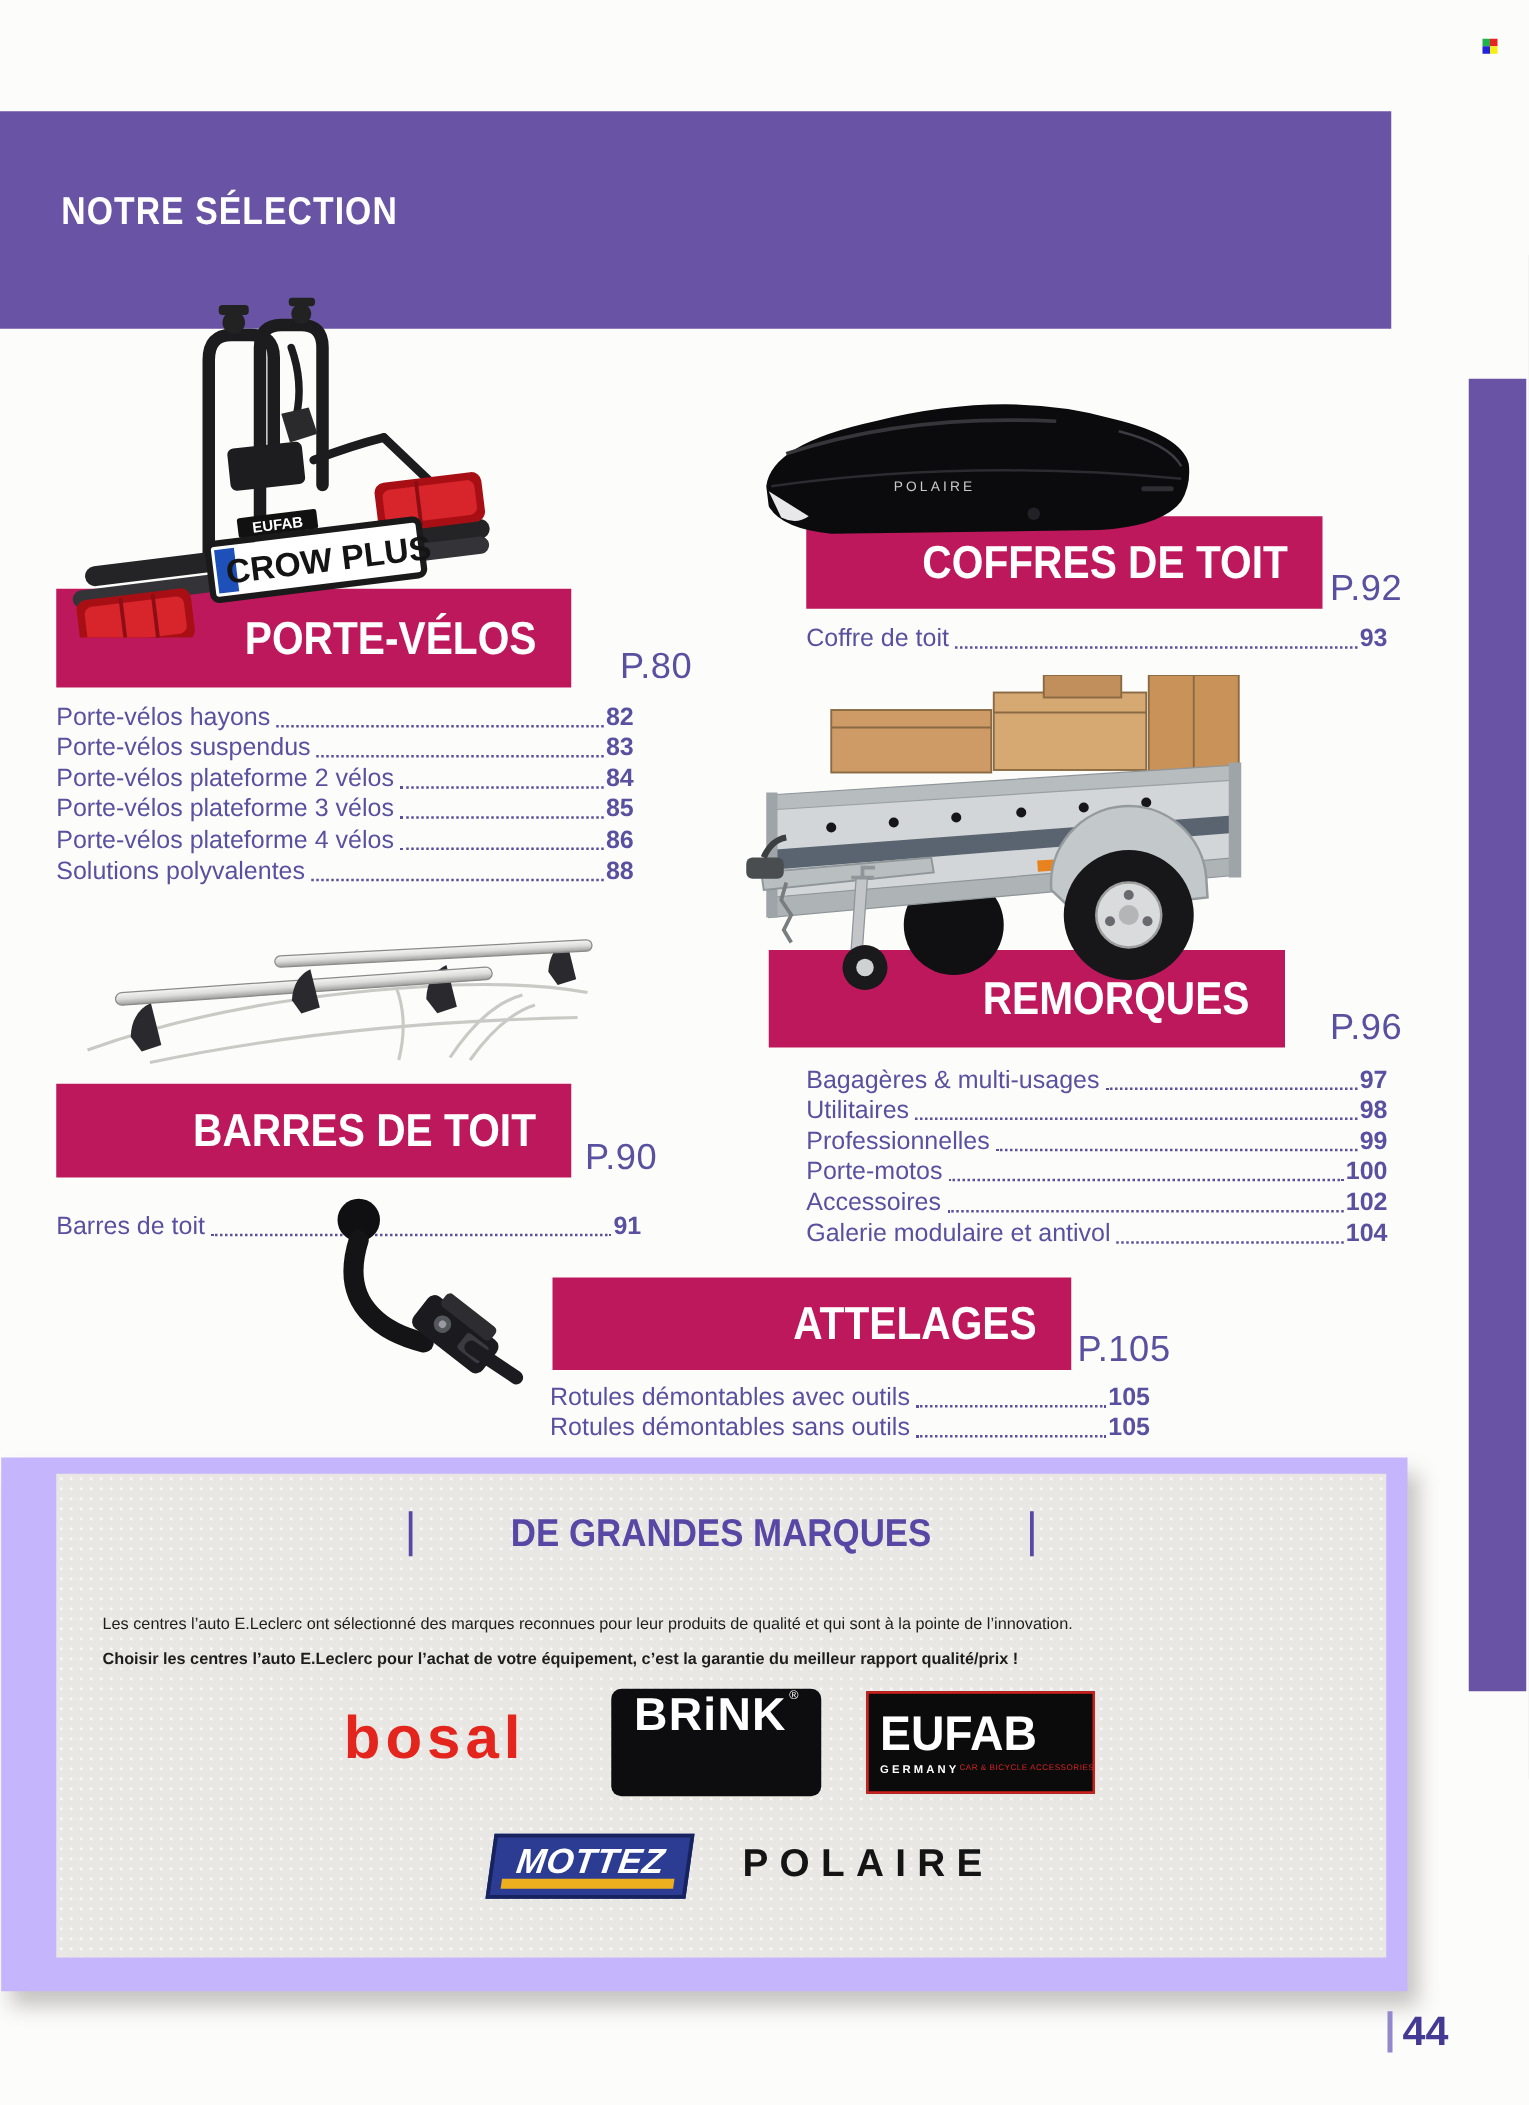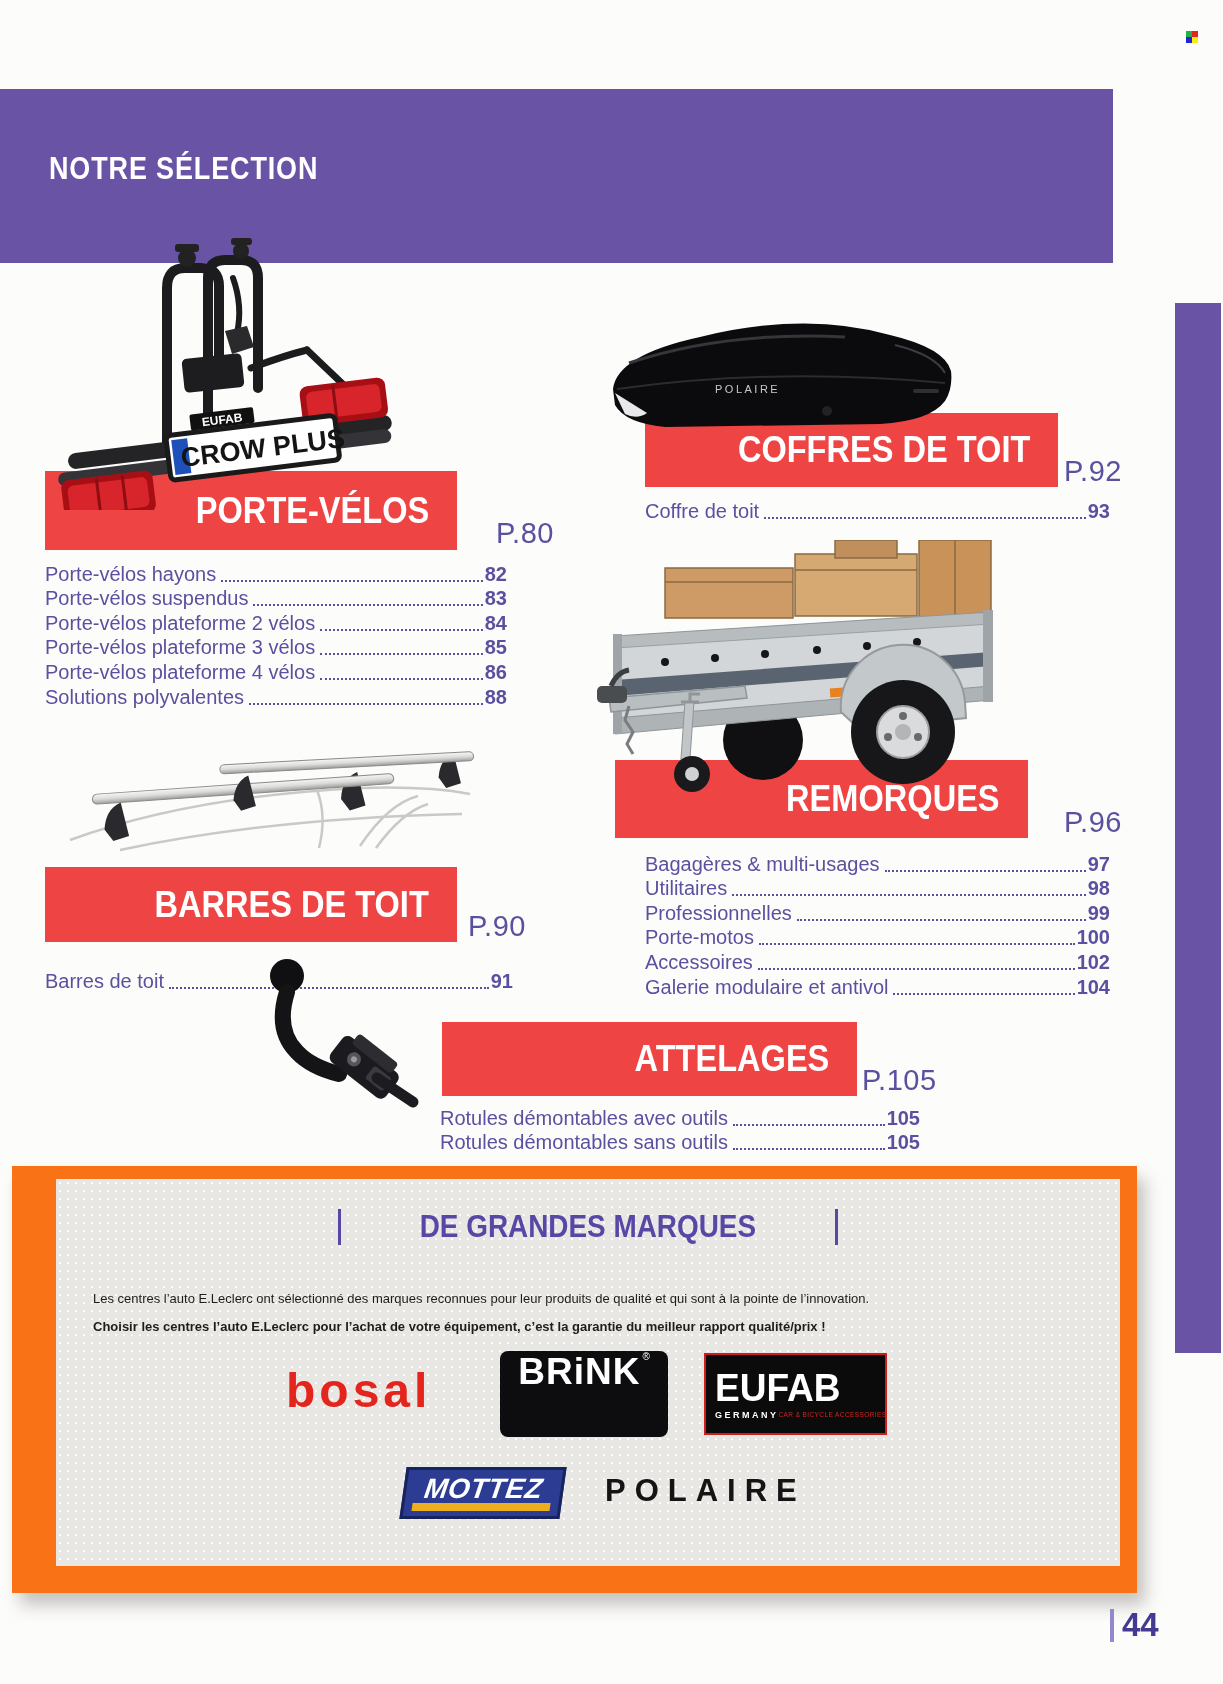--- a/index.html
+++ b/index.html
@@ -16,21 +16,21 @@
 
   
   .hero { position:absolute; left:0; top:89px; width:1113px; height:174px; background:#6953A4; z-index:1; }
   .hero h1 { color:#fff; font-size:31px; font-weight:bold; letter-spacing:1px;
     margin:62px 0 0 49px; transform:scaleX(.87); transform-origin:left center; white-space:nowrap; }
 
   
   .right-bar { position:absolute; left:1175px; top:303px; width:46px; height:1050px; background:#6953A4; z-index:0; }
 
   
-  .sec-banner { position:absolute; background:#ef4444; display:flex; align-items:center;
+  .sec-banner { position:absolute; background:#be185d; display:flex; align-items:center;
     justify-content:flex-end; padding-right:28px; z-index:2; }
   .sec-banner .t { color:#fff; font-weight:bold; font-size:37px; white-space:nowrap;
     transform:scaleX(.88); transform-origin:right center; }
   .b-porte    { left:45px;  top:471px; width:412px; height:79px; }
   .b-coffres  { left:645px; top:413px; width:413px; height:74px; }
   .b-remorques{ left:615px; top:760px; width:413px; height:78px; }
   .b-barres   { left:45px;  top:867px; width:412px; height:75px; }
   .b-attelages{ left:442px; top:1022px; width:415px; height:74px; }
 
   .pref { position:absolute; color:#5A50A0; font-size:29px; letter-spacing:.5px; z-index:2; white-space:nowrap; }
@@ -54,22 +54,22 @@
 
   
   .ill { position:absolute; z-index:3; }
   .ill-bike    { left:55px;  top:238px; width:350px; height:272px; }
   .ill-roofbox { left:595px; top:293px; width:380px; height:150px; }
   .ill-trailer { left:595px; top:540px; width:430px; height:262px; }
   .ill-bars    { left:62px;  top:728px; width:415px; height:125px; }
   .ill-hitch   { left:225px; top:948px; width:215px; height:162px; }
 
   
-  .brands-card { position:absolute; left:12px; top:1166px; width:1125px; height:427px;
-    background:#f97316; box-shadow:8px 12px 16px rgba(80,75,70,.32); z-index:1;text-decoration:underline; }
+  .brands-card { position:absolute; left:1px; top:1166px; width:1125px; height:427px;
+    background:#c4b5fd; box-shadow:8px 12px 16px rgba(80,75,70,.32); z-index:1;text-decoration:underline; }
   .brands-panel { position:absolute; left:44px; top:13px; right:17px; bottom:27px;
     background-color:#E9E7E3;
     background-image:radial-gradient(rgba(255,255,255,.85) 1.1px, transparent 1.3px);
     background-size:8px 8px; }
   .brands-head { position:absolute; left:0; right:0; top:30px; display:flex;
     align-items:center; justify-content:center; gap:60px; }
   .brands-head .vbar { width:3px; height:36px; background:#5847A5; }
   .brands-head h2 { color:#5847A5; font-size:31px; font-weight:bold; white-space:nowrap;
     transform:scaleX(.9); }
   .brands-intro { position:absolute; left:37px; top:106px; width:980px;

